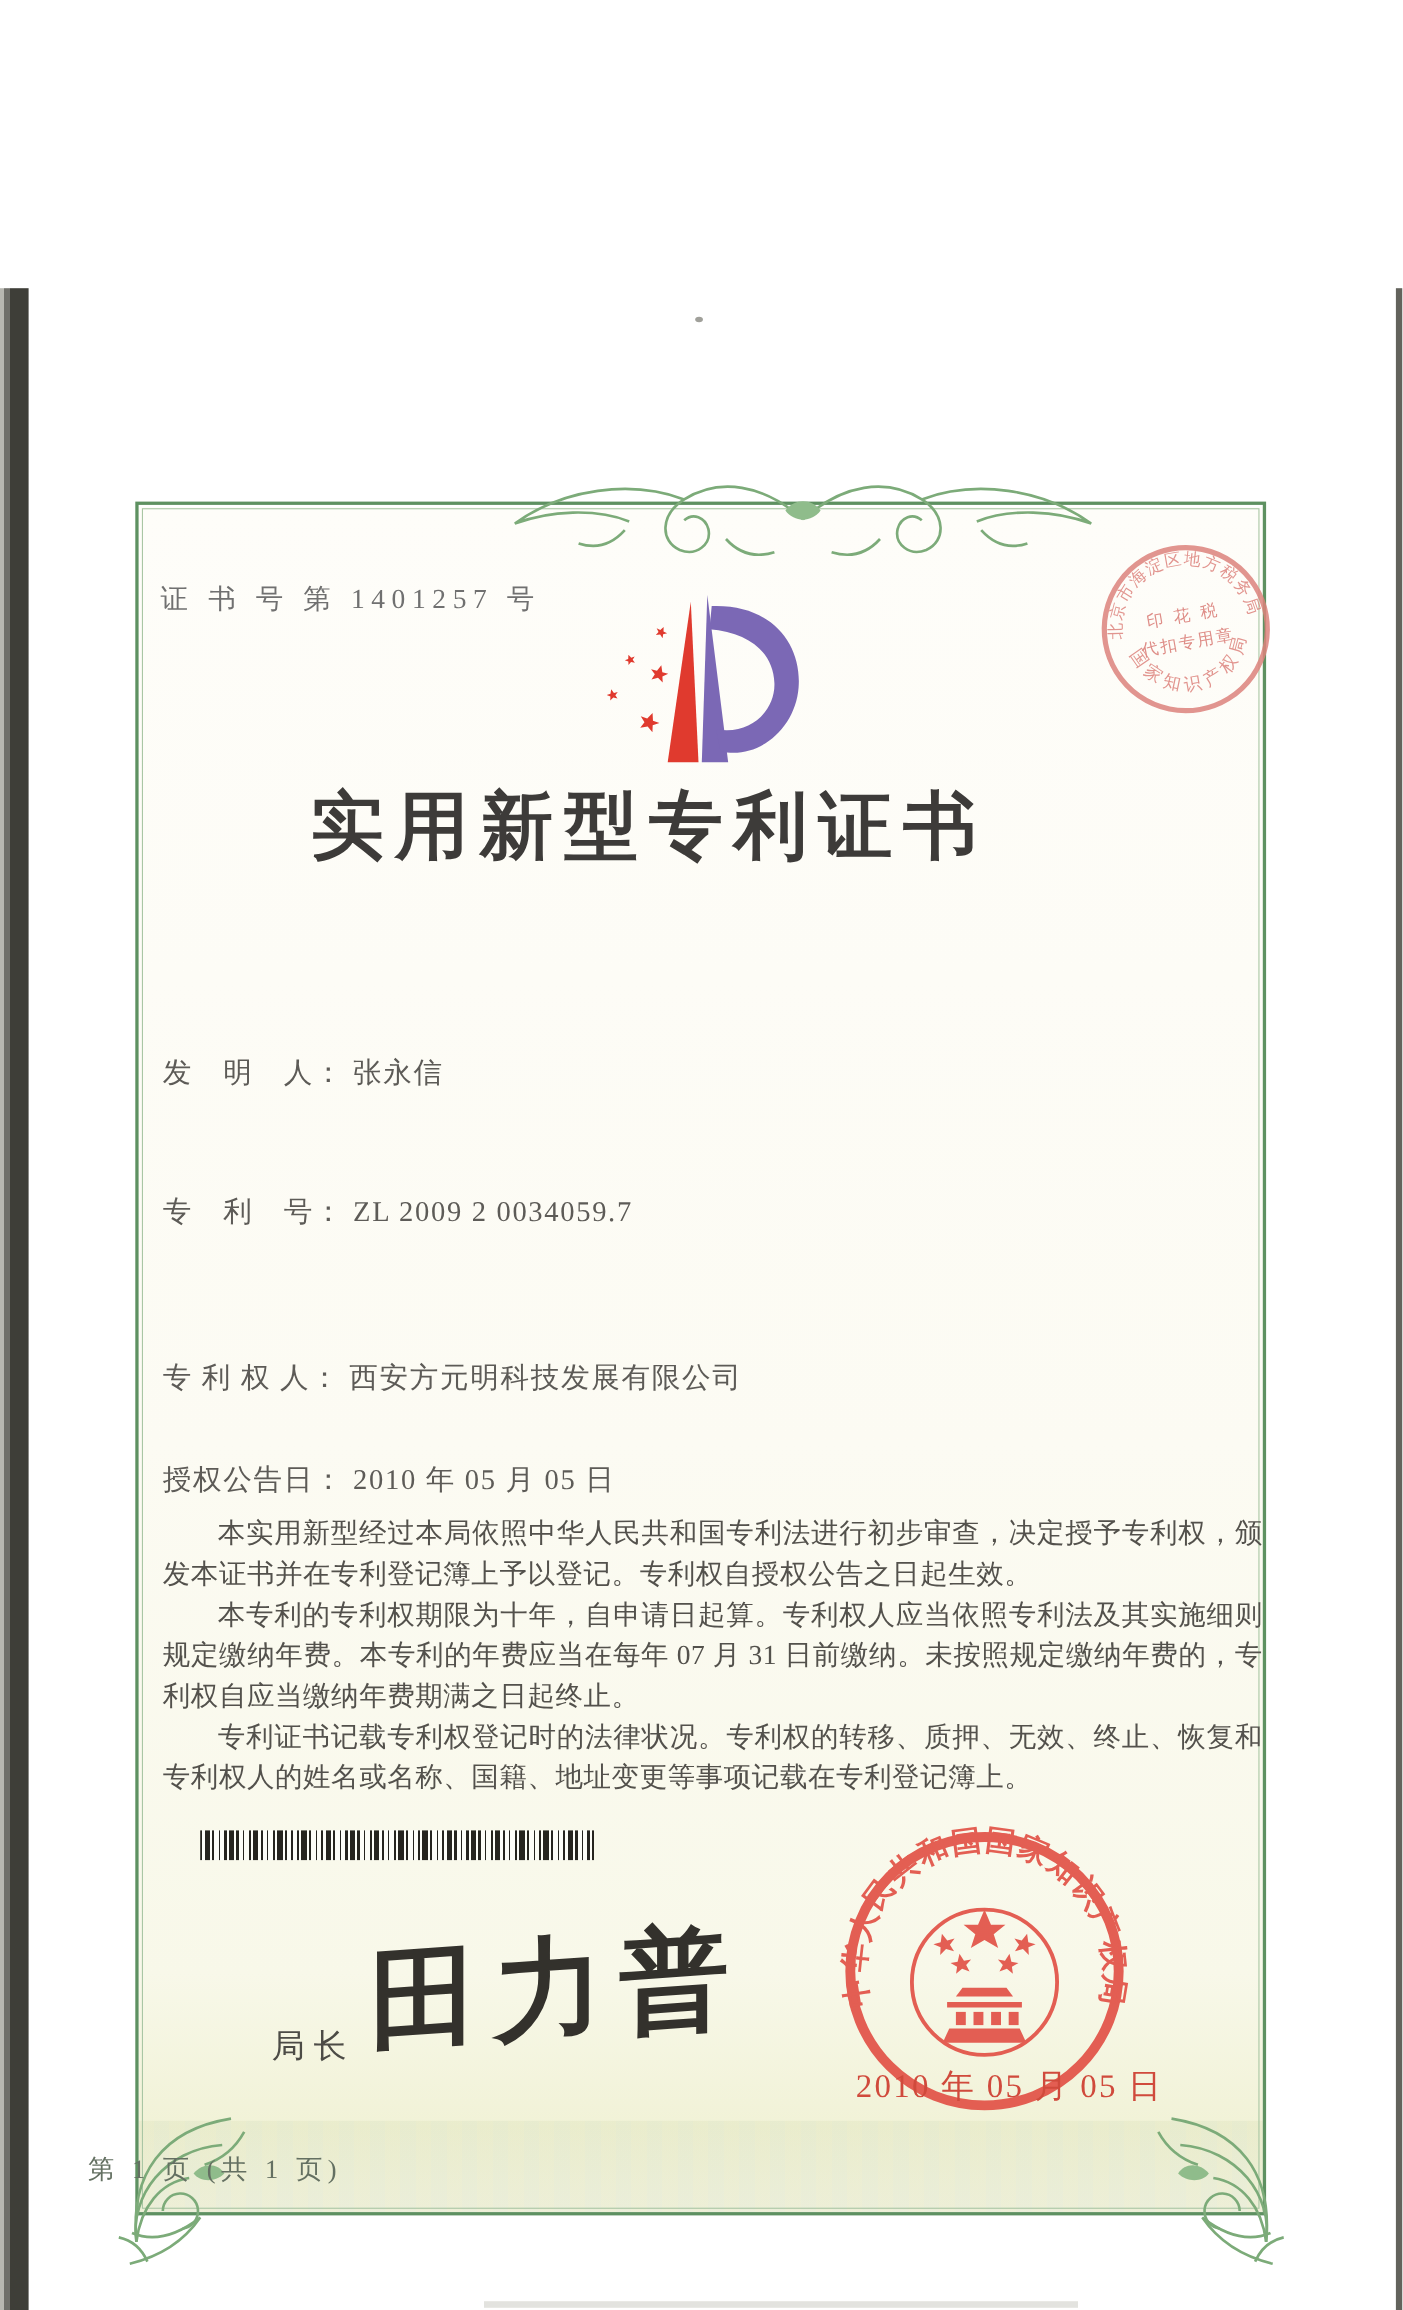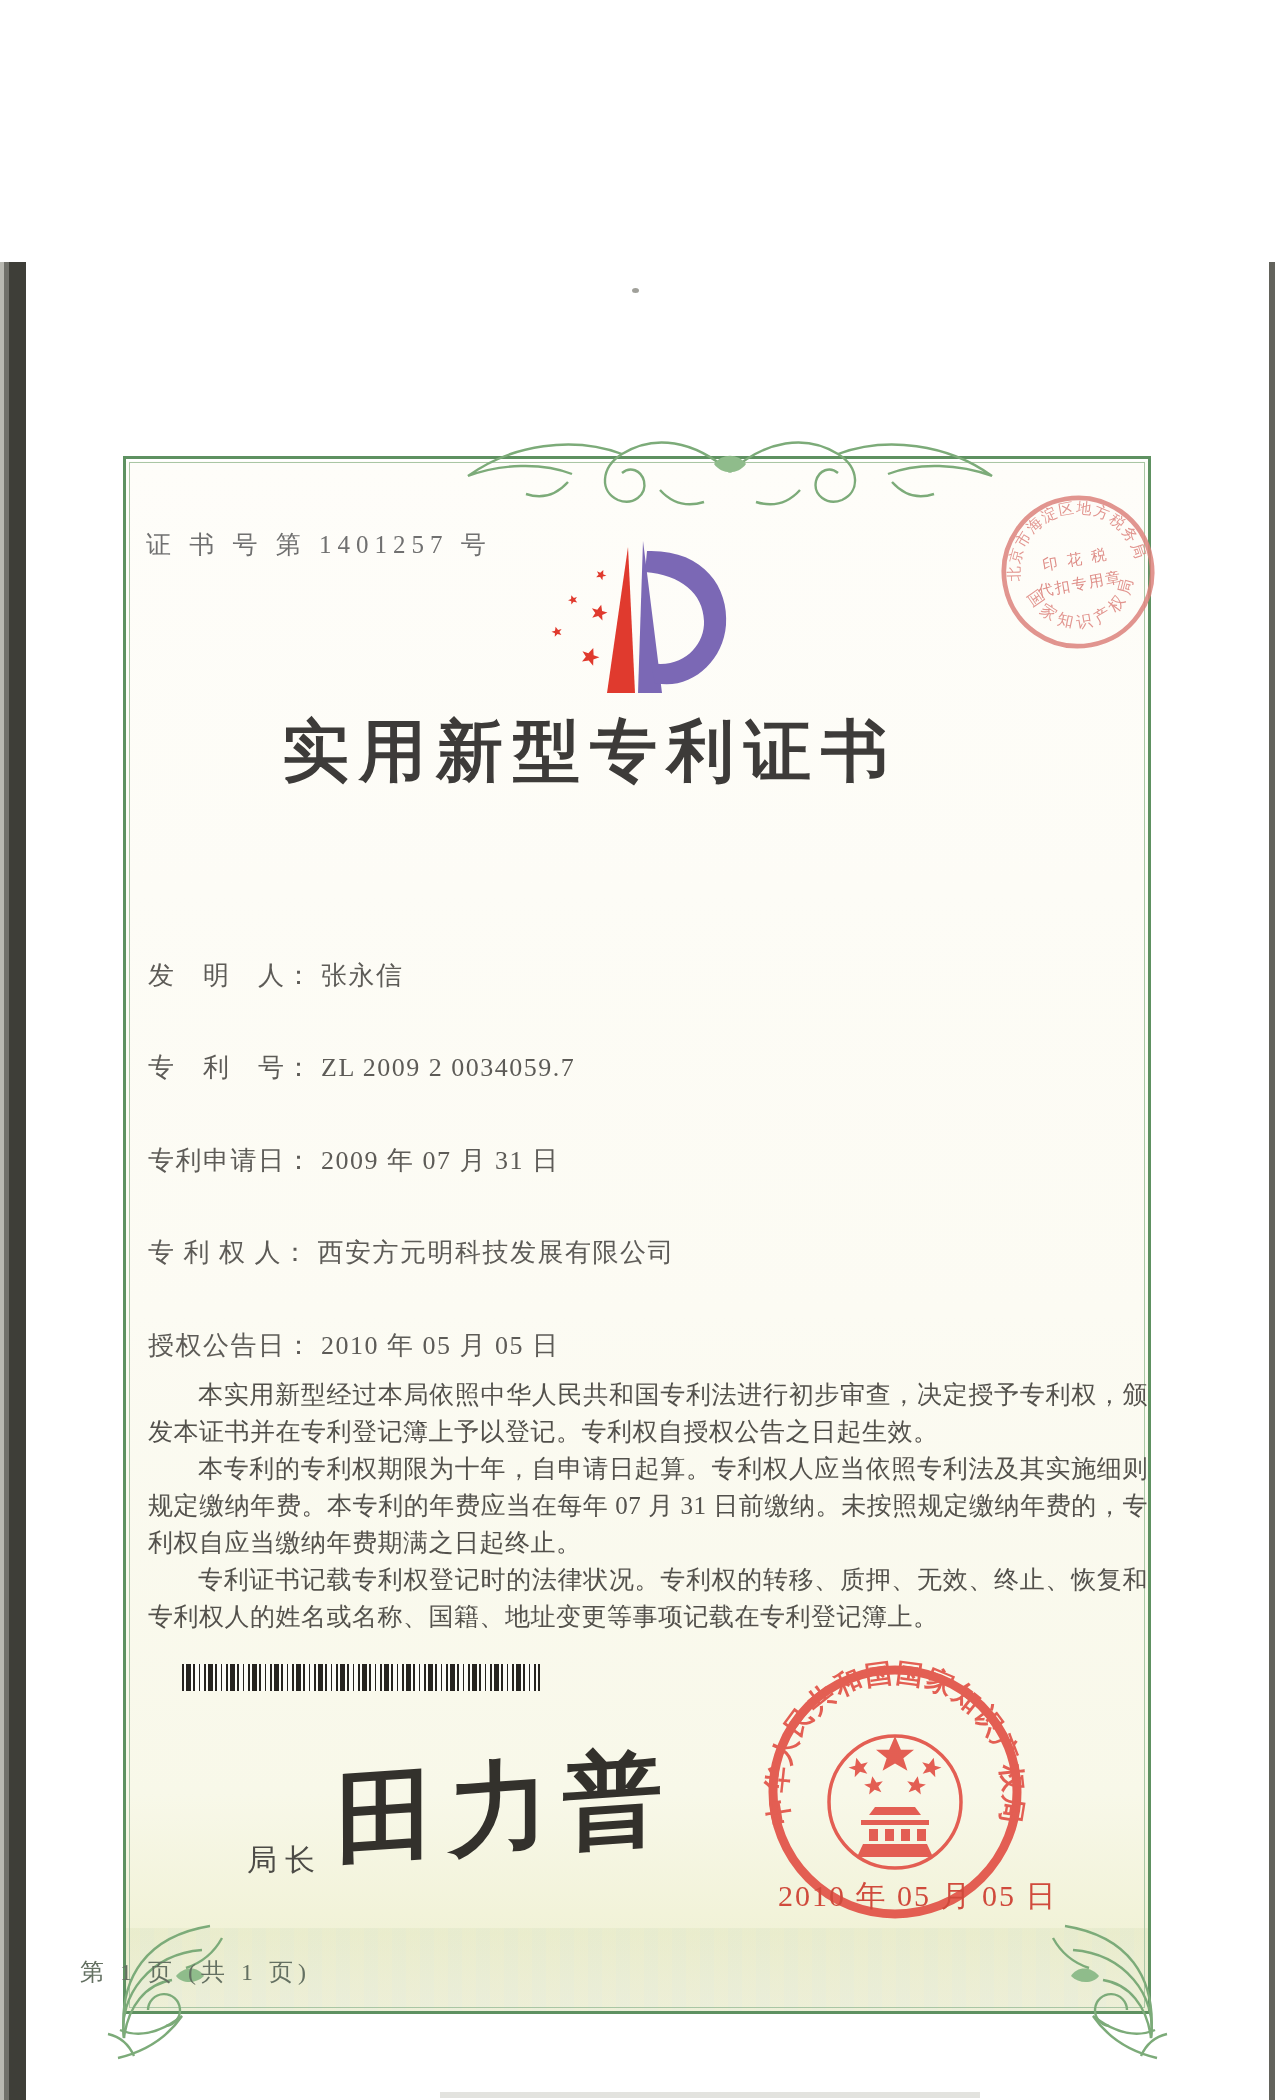--- a/index.html
+++ b/index.html
@@ -37,21 +37,21 @@
 
   .tax-stamp{position:absolute;left:983px;top:477px;transform:rotate(-10deg);opacity:.85;}
   .tax-stamp text{font-family:"Liberation Serif",serif;}
 
   .title{position:absolute;left:76px;top:706px;width:1028px;margin:0;text-align:center;
     font-size:67px;font-weight:700;letter-spacing:10px;color:#3d3b39;
     font-family:"Liberation Serif",serif;}
 
   .field{position:absolute;left:148px;font-size:26px;color:#5d5b57;letter-spacing:1.5px;
     font-family:"Liberation Serif",serif;white-space:nowrap;}
-  .f1{top:866px;} .f2{top:958px;} .f3{top:1050px;} .f4{top:1143px;} .f5{top:1235px;} .f6{top:1328px;text-align:center;}
+  .f1{top:866px;} .f2{top:958px;} .f3{top:1084px;} .f4{top:1143px;} .f5{top:1235px;} .f6{top:1328px;text-align:center;}
   .flabel{margin-right:8px;}
 
   .paras{position:absolute;left:148px;top:1376px;width:1000px;}
   .para{margin:0;font-size:25px;line-height:37px;color:#53514c;text-align:justify;
     text-indent:2em;letter-spacing:.5px;font-family:"Liberation Serif",serif;}
 
   .barcode{position:absolute;left:182px;top:1664px;width:358px;height:27px;
     background:repeating-linear-gradient(90deg,#26241f 0 2px,#fdfdf8 2px 4px,#26241f 4px 9px,
       #fdfdf8 9px 11px,#26241f 11px 13px,#fdfdf8 13px 17px,#26241f 17px 18px,#fdfdf8 18px 22px);}
 
@@ -157,23 +157,20 @@
     <text x="100" y="118" text-anchor="middle" font-size="16" fill="#d97a74" letter-spacing="2">代扣专用章</text>
   </svg>
 
   <h1 class="title">实用新型专利证书</h1>
 
   <div class="field f2">
     <span class="flabel">发　明　人：</span><span class="fvalue">张永信</span>
   </div>
   <div class="field f3">
     <span class="flabel">专　利　号：</span><span class="fvalue">ZL 2009 2 0034059.7</span>
-  </div>
-  <div class="field f4">
-    <span class="flabel">专利申请日：</span><span class="fvalue">2009 年 07 月 31 日</span>
   </div>
   <div class="field f5">
     <span class="flabel">专 利 权 人：</span><span class="fvalue">西安方元明科技发展有限公司</span>
   </div>
   <div class="field f6">
     <span class="flabel">授权公告日：</span><span class="fvalue">2010 年 05 月 05 日</span>
   </div>
 
   <div class="paras">
     <p class="para">本实用新型经过本局依照中华人民共和国专利法进行初步审查，决定授予专利权，颁发本证书并在专利登记簿上予以登记。专利权自授权公告之日起生效。</p>

